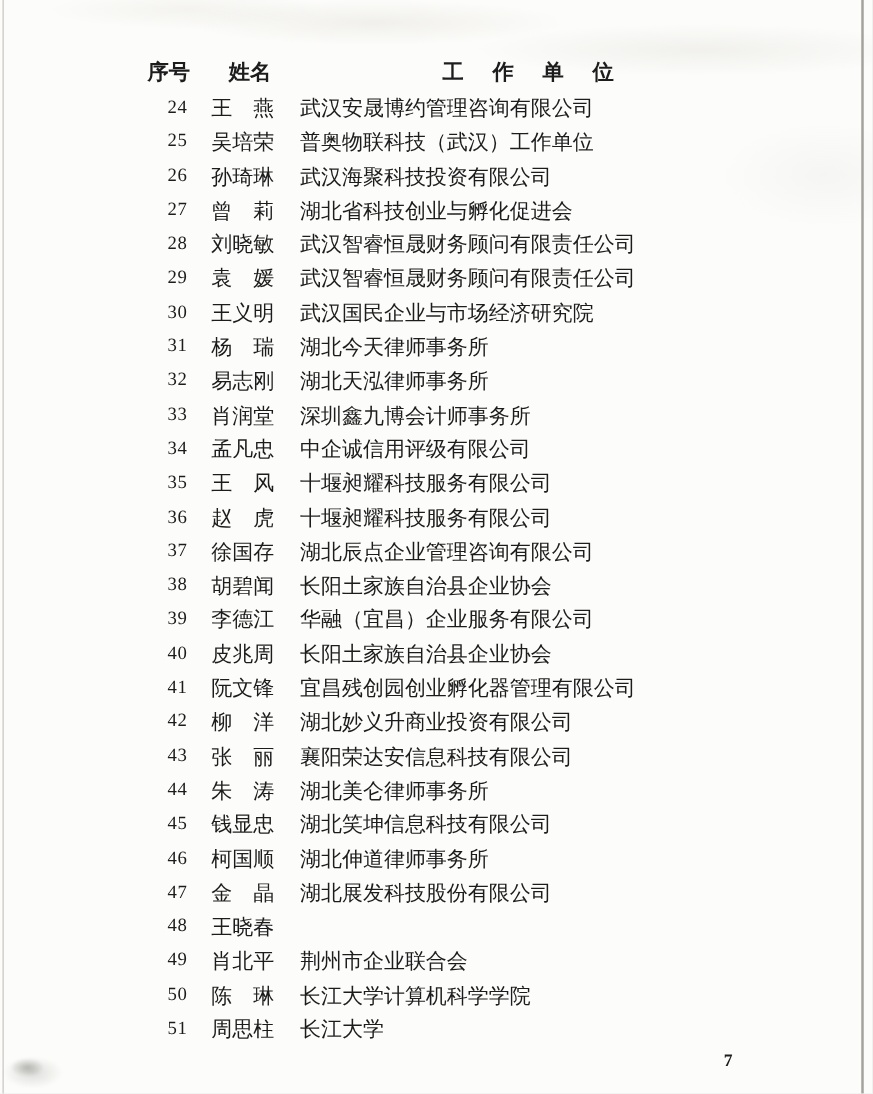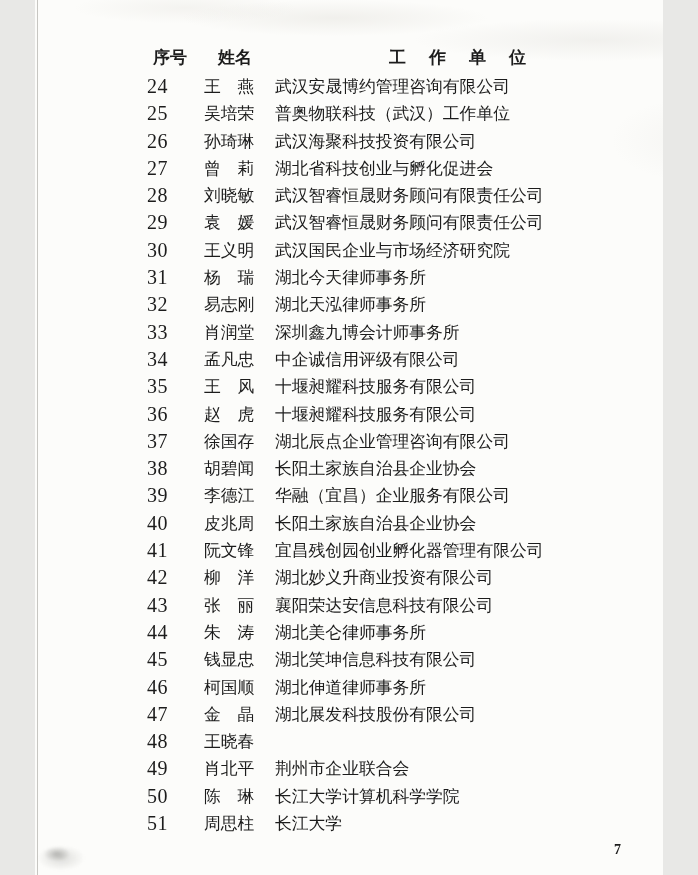--- a/index.html
+++ b/index.html
@@ -1,18 +1,18 @@
 <!DOCTYPE html>
 <html><head>
 <meta charset="utf-8">
 <style>
   html,body { margin:0; padding:0; background:#e8e8e6; }
   .page {
     position:relative;
-    width:628px; height:875px;
+    width:698px; height:875px;
     margin:0 auto;
     background:#fcfcfa;
     overflow:hidden;
     font-family:"Liberation Serif", serif;
     color:#1c1c1c;
   }
   
   .page::before {
     content:"";
     position:absolute; inset:0;
@@ -37,22 +37,22 @@
   }
 
   .table-header { position:absolute; top:47px; left:0; right:0; height:22px;
     font-weight:bold; font-size:17px; line-height:22px; }
   .h-index { position:absolute; left:118px; }
   .h-name  { position:absolute; left:183px; }
   .h-unit  { position:absolute; left:354px; letter-spacing:23px; white-space:nowrap; }
 
   .table-body { position:absolute; top:73px; left:0; right:0; }
   .row { position:relative; height:27.3px; line-height:27.3px; font-size:16.8px; }
-  .cell-no   { position:absolute; left:112px; width:38px; text-align:left;
-               font-size:20px; letter-spacing:0.5px; }
+  .cell-no   { position:absolute; left:112px; width:38px; text-align:right;
+               font-size:15px; letter-spacing:0.5px; }
   .cell-name { position:absolute; left:169px; width:53px; white-space:nowrap; }
   .cell-unit { position:absolute; left:240px; white-space:nowrap; }
 
   .page-number { position:absolute; left:579px; top:842px;
     font-size:14px; font-weight:bold; }
 </style>
 </head>
 <body>
 
 <div class="page">

